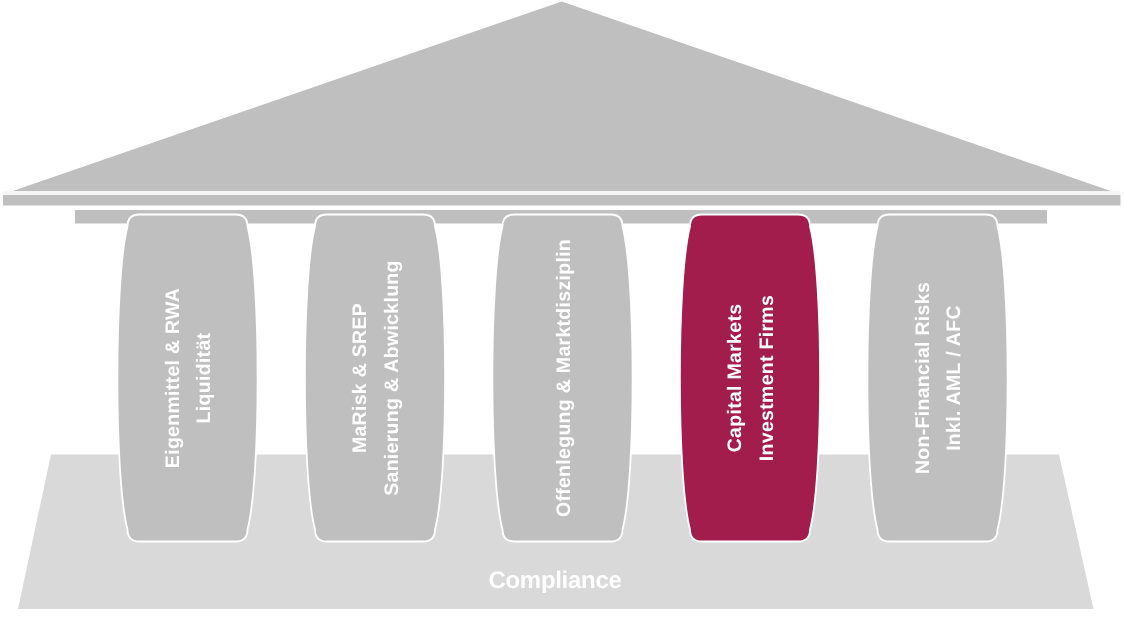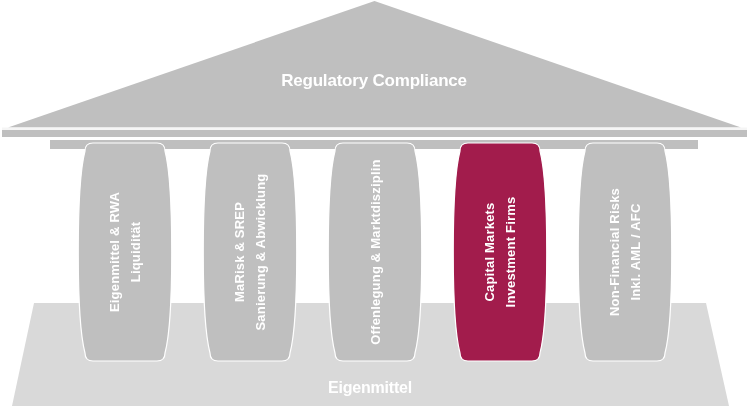--- a/index.html
+++ b/index.html
@@ -66,21 +66,20 @@
 
     <rect x="50" y="140" width="648" height="9" fill="#bfbfbf"></rect>
 
     <path class="pillar" d="M 85 151 Q 85 143 93 143 L 157 143 Q 165 143 165 151 C 174 185 174 319 165 353 Q 165 361 157 361 L 93 361 Q 85 361 85 353 C 76 319 76 185 85 151 Z" fill="#bfbfbf"></path>
     <path class="pillar" d="M 210 151 Q 210 143 218 143 L 282 143 Q 290 143 290 151 C 299 185 299 319 290 353 Q 290 361 282 361 L 218 361 Q 210 361 210 353 C 201 319 201 185 210 151 Z" fill="#bfbfbf"></path>
     <path class="pillar" d="M 335 151 Q 335 143 343 143 L 407 143 Q 415 143 415 151 C 424 185 424 319 415 353 Q 415 361 407 361 L 343 361 Q 335 361 335 353 C 326 319 326 185 335 151 Z" fill="#bfbfbf"></path>
     <path class="pillar" d="M 460 151 Q 460 143 468 143 L 532 143 Q 540 143 540 151 C 549 185 549 319 540 353 Q 540 361 532 361 L 468 361 Q 460 361 460 353 C 451 319 451 185 460 151 Z" fill="#a21c4c"></path>
     <path class="pillar" d="M 585 151 Q 585 143 593 143 L 657 143 Q 665 143 665 151 C 674 185 674 319 665 353 Q 665 361 657 361 L 593 361 Q 585 361 585 353 C 576 319 576 185 585 151 Z" fill="#bfbfbf"></path>
   </svg>
 
-  <div class="txt pediment-title">Regulatory Compliance</div>
 
   <div class="pillar-label" style="left:13px">
     <span>Eigenmittel &amp; RWA</span>
     <span>Liquidität</span>
   </div>
   <div class="pillar-label" style="left:138px">
     <span>MaRisk &amp; SREP</span>
     <span>Sanierung &amp; Abwicklung</span>
   </div>
   <div class="pillar-label" style="left:263px">
@@ -89,15 +88,15 @@
   </div>
   <div class="pillar-label" style="left:388px">
     <span>Capital Markets</span>
     <span>Investment Firms</span>
   </div>
   <div class="pillar-label" style="left:513px">
     <span>Non-Financial Risks</span>
     <span>Inkl. AML / AFC</span>
   </div>
 
-  <div class="txt base-label">Eigenmittel</div>
+  <div class="txt base-label">Compliance</div>
 
 </div>
 
 </body></html>

